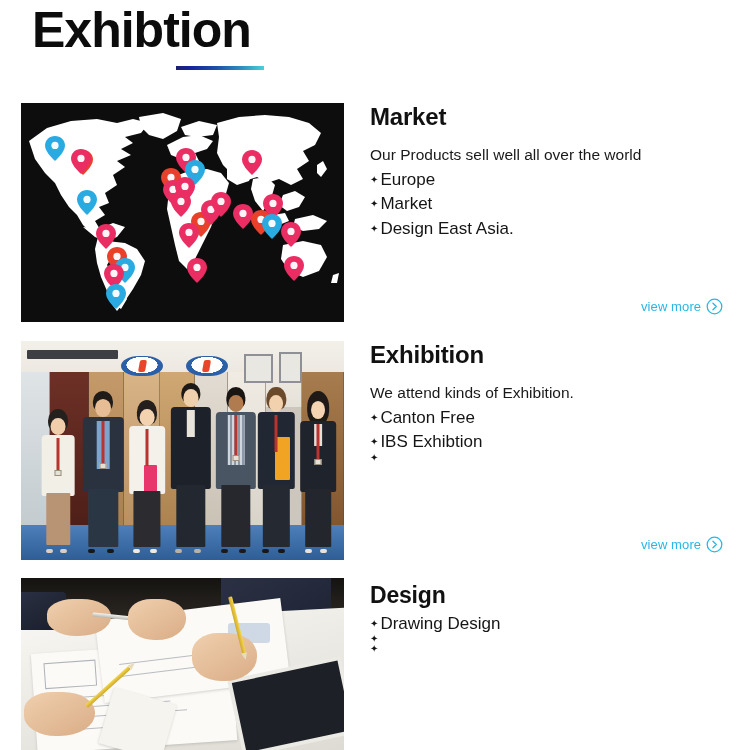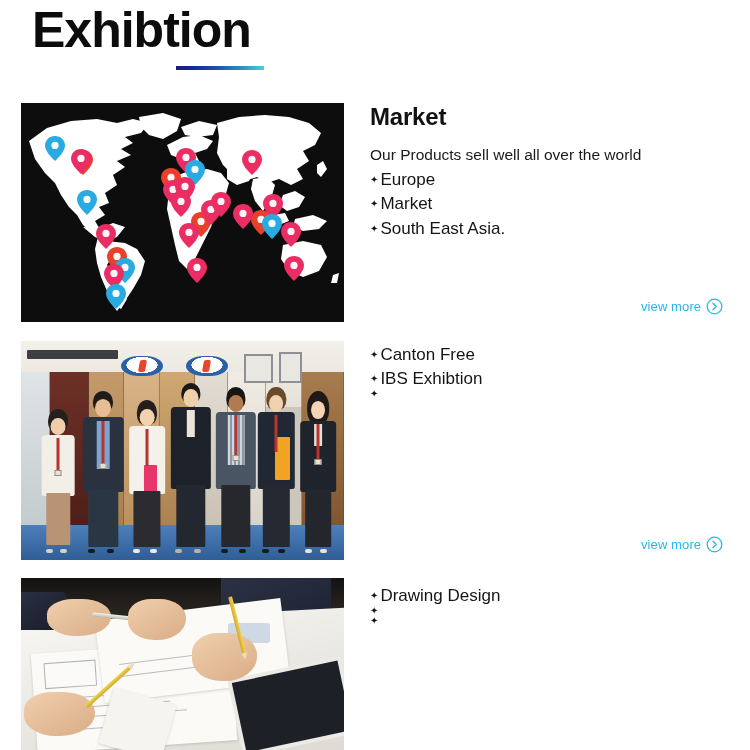--- a/index.html
+++ b/index.html
@@ -407,21 +407,21 @@
         <li>
             <span class="bullet-mark">✦</span>
             <span>Europe</span>
           </li>
         <li>
             <span class="bullet-mark">✦</span>
             <span>Market</span>
           </li>
         <li>
             <span class="bullet-mark">✦</span>
-            <span>South East Asia.</span>
+            <span>Design East Asia.</span>
           </li>
       </ul>
     </div>
   </div>
 
   <div class="card" id="card-1">
 
     <div class="card-media">
       <div class="expo">
         <div class="expo-wall"></div>
@@ -522,20 +522,22 @@
           <div class="p-lanyard" style="top:20%;height:22%;"></div>
           <div class="p-badge" style="top:42%;"></div>
           <div class="p-legs" style="top:60%;width:66%;height:36%;background:#23262d;"></div>
           <div class="p-shoe" style="left:16%;background:#e9e3d9;"></div>
           <div class="p-shoe" style="left:56%;background:#e9e3d9;"></div>
         </div>
       </div>
     </div>
 
     <div class="card-body">
+      <div class="card-heading">Exhibition</div>
+      <div class="card-subtitle">We attend kinds of Exhibition.</div>
       <ul class="bullet-list">
         <li>
             <span class="bullet-mark">✦</span>
             <span>Canton Free</span>
           </li>
         <li>
             <span class="bullet-mark">✦</span>
             <span>IBS Exhibtion</span>
           </li>
         <li>
@@ -578,20 +580,21 @@
 
         <div class="d-hand" style="left:33%;top:12%;width:18%;height:24%;"></div>
 
         <div class="d-cuff" style="left:64%;top:26%;width:13%;height:12%;"></div>
         <div class="d-hand" style="left:53%;top:32%;width:20%;height:28%;"></div>
         <div class="d-pencil" style="left:58%;top:26%;width:18%;transform:rotate(76deg);"></div>
       </div>
     </div>
 
     <div class="card-body">
+      <div class="card-heading">Design</div>
       <ul class="bullet-list">
         <li>
             <span class="bullet-mark">✦</span>
             <span>Drawing Design</span>
           </li>
         <li>
             <span class="bullet-mark">✦</span>
           </li>
         <li>
             <span class="bullet-mark">✦</span>

